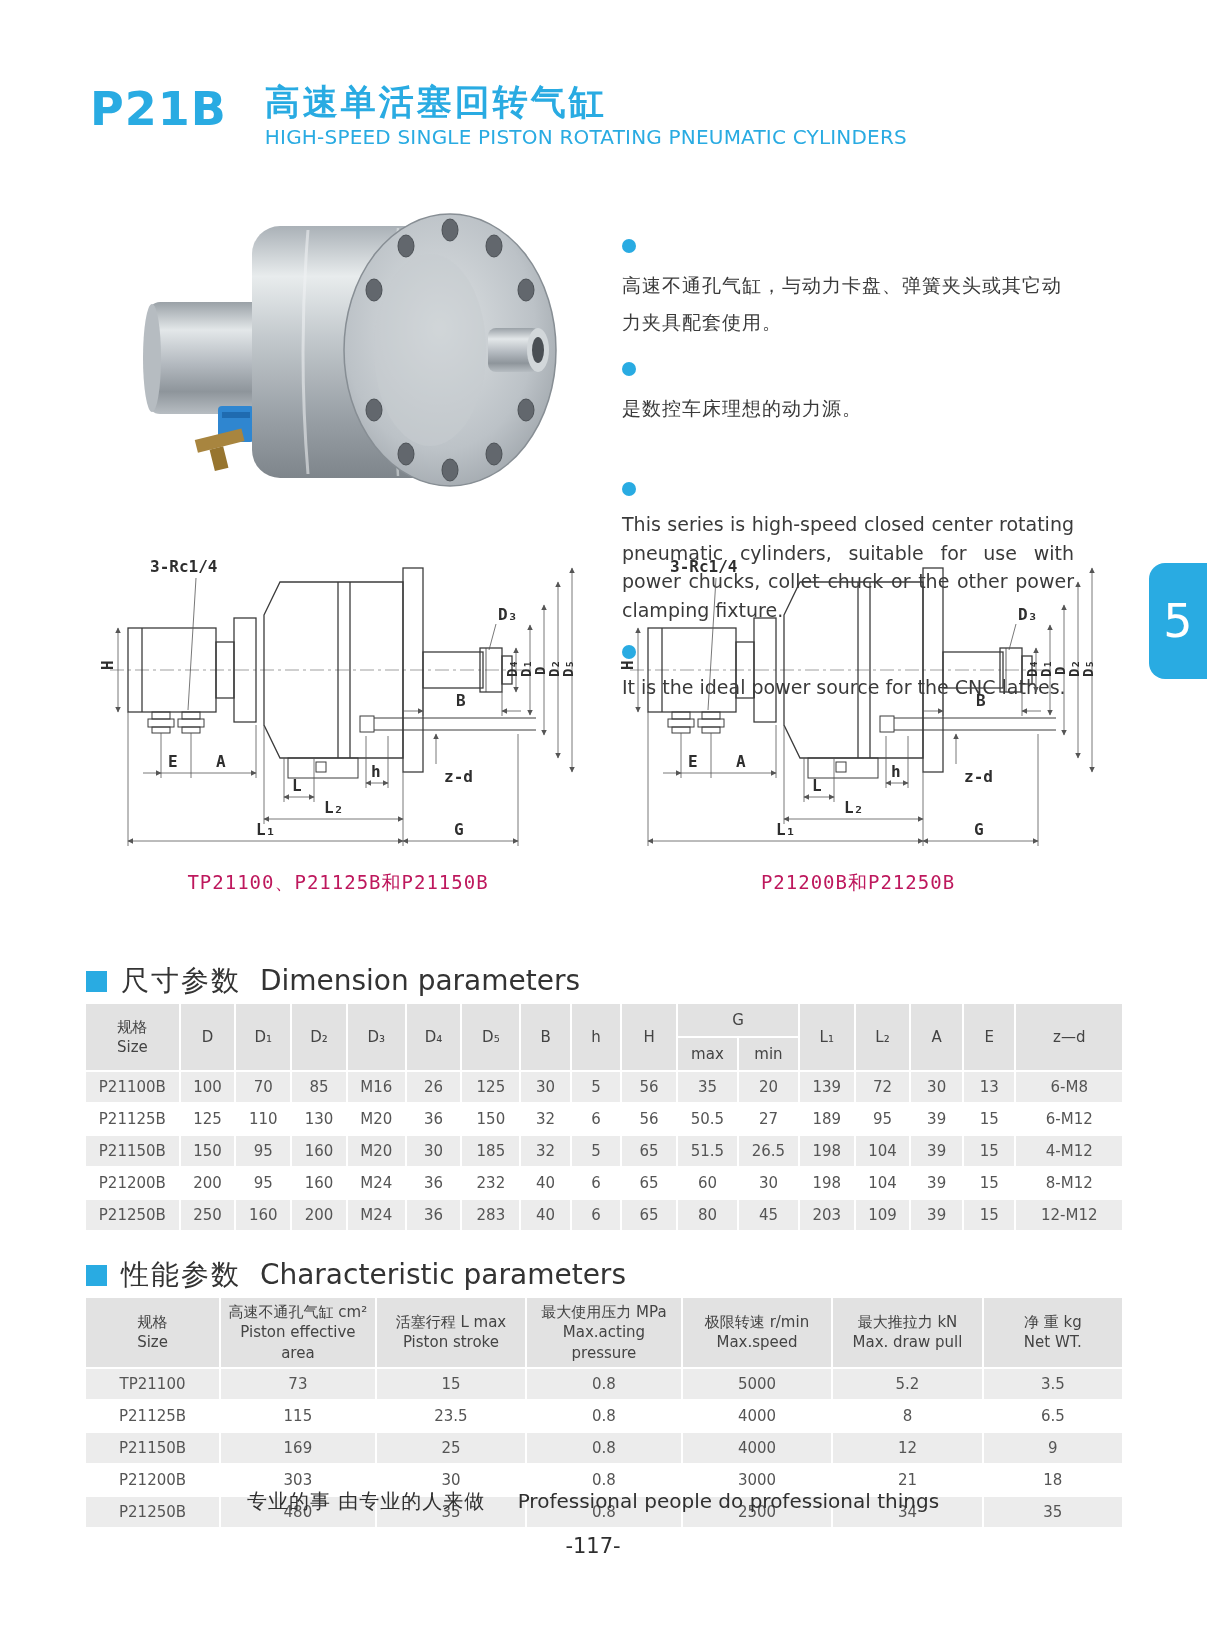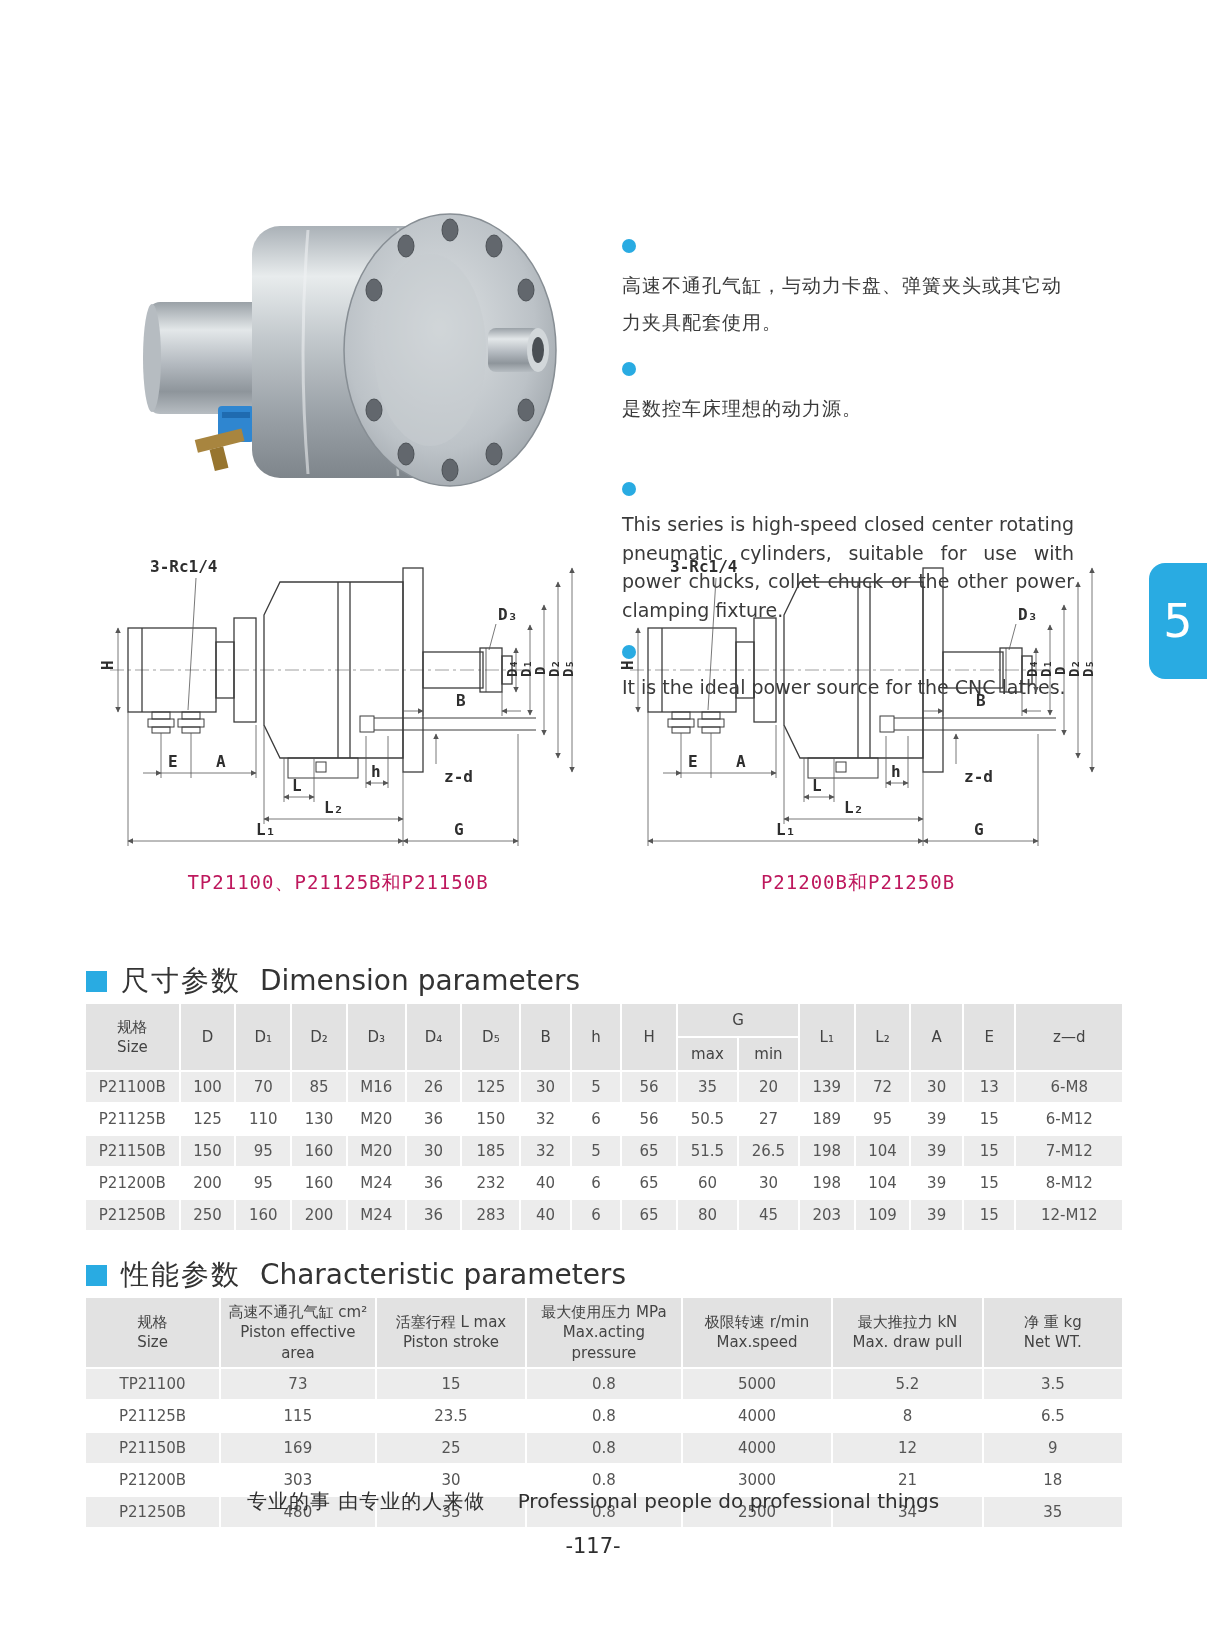--- a/index.html
+++ b/index.html
@@ -55,20 +55,27 @@
   .footer{left:0;width:1186px;text-align:center;font-size:20px;color:#2f2f2f;}
   .f1{top:1488px;}
   .f2{top:1534px;font-size:21px;}
   .footer .zh{letter-spacing:1px;margin-right:26px;}
 </style>
 </head>
 <body>
 
 <div class="page">
 
+  <div class="abs hdr">
+    <div class="model">P21B</div>
+    <div>
+      <div class="title-zh">高速单活塞回转气缸</div>
+      <div class="title-en">HIGH-SPEED SINGLE PISTON ROTATING PNEUMATIC CYLINDERS</div>
+    </div>
+  </div>
 
   <div class="abs photo">
     <svg viewBox="0 0 430 300" width="430" height="300">
       <defs>
         <linearGradient id="mV" x1="0" y1="0" x2="0" y2="1">
           <stop offset="0" stop-color="#9aa1a7"></stop>
             <stop offset="0.25" stop-color="#e3e7e9"></stop>
           <stop offset="0.55" stop-color="#b4bac0"></stop>
             <stop offset="0.8" stop-color="#8e959b"></stop>
           <stop offset="1" stop-color="#b7bdc2"></stop>
@@ -474,21 +481,21 @@
             <td>185</td>
             <td>32</td>
             <td>5</td>
             <td>65</td>
             <td>51.5</td>
             <td>26.5</td>
             <td>198</td>
             <td>104</td>
             <td>39</td>
             <td>15</td>
-            <td>7-M12</td>
+            <td>4-M12</td>
           </tr>
           <tr>
             <td>P21200B</td>
             <td>200</td>
             <td>95</td>
             <td>160</td>
             <td>M24</td>
             <td>36</td>
             <td>232</td>
             <td>40</td>

